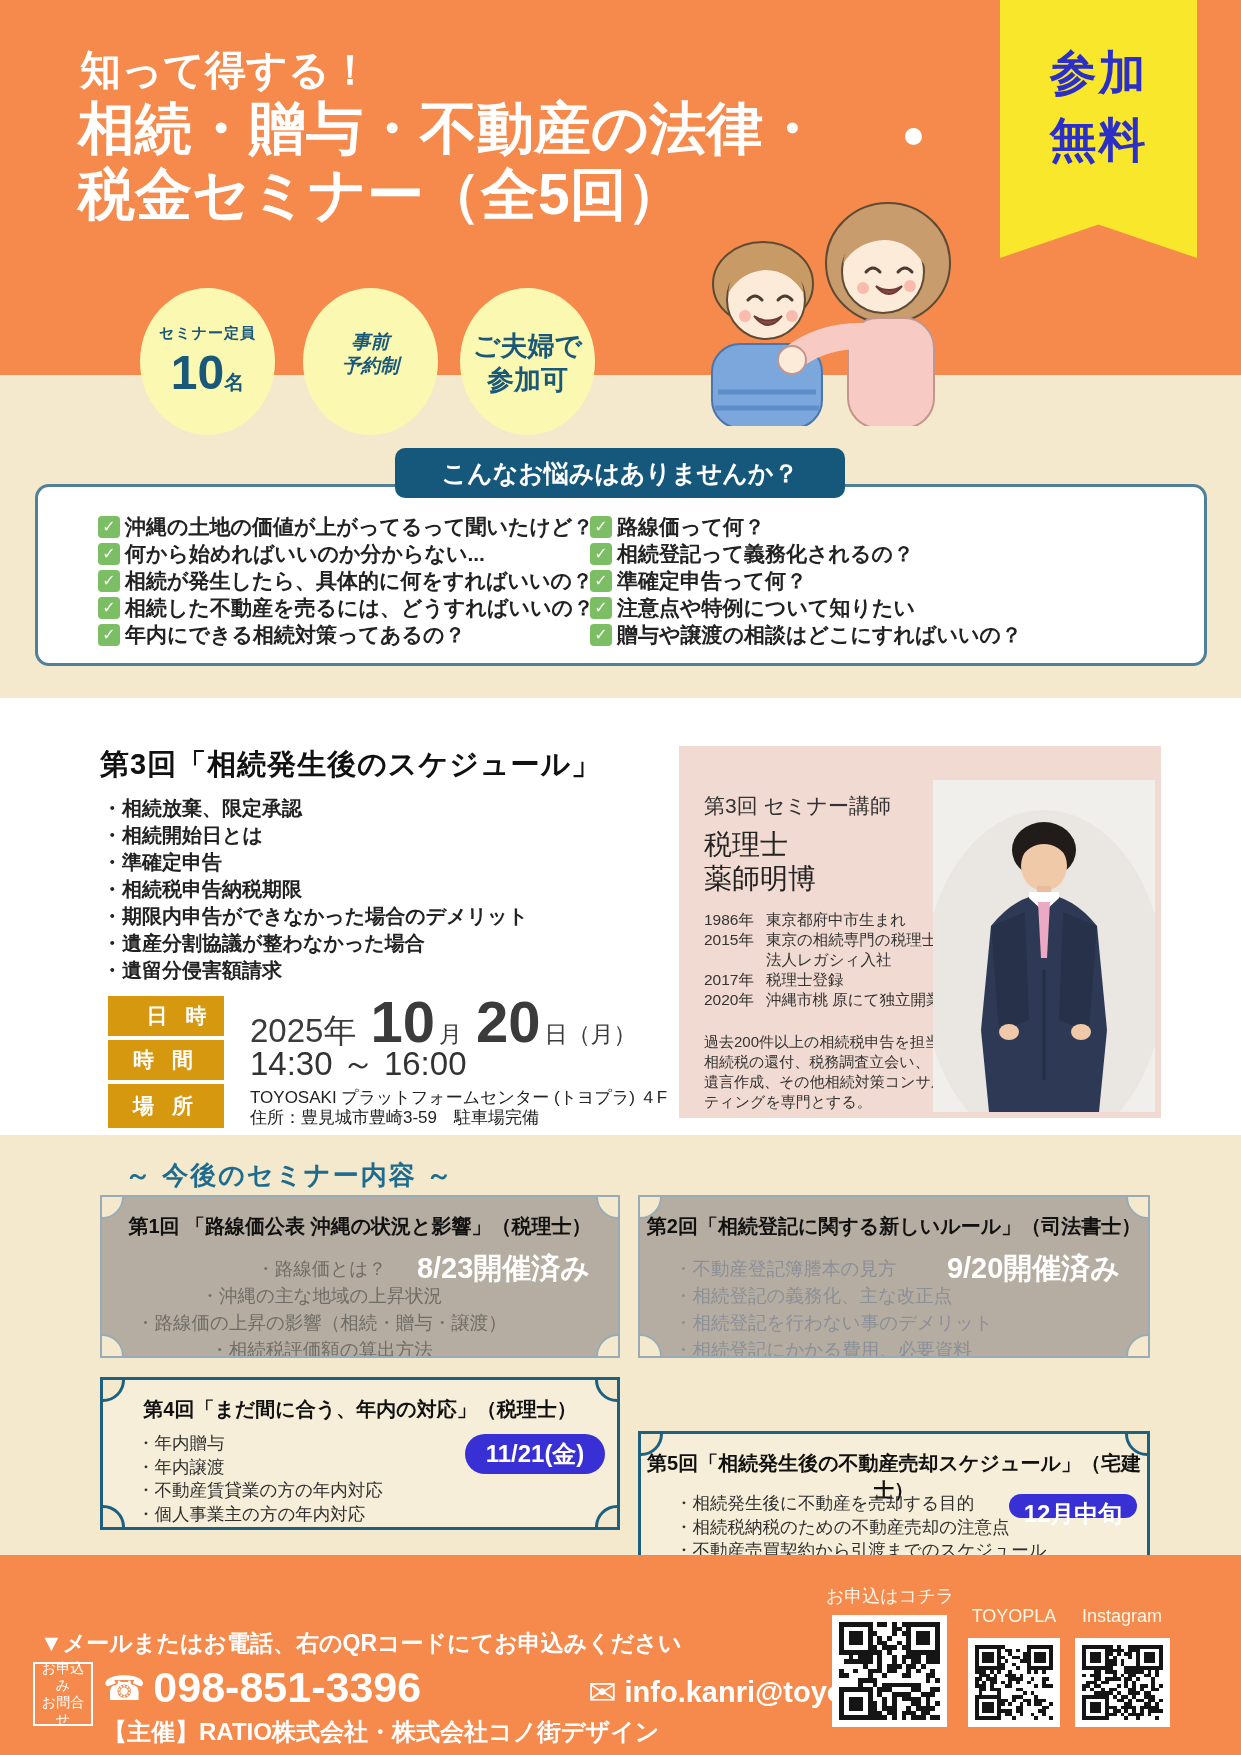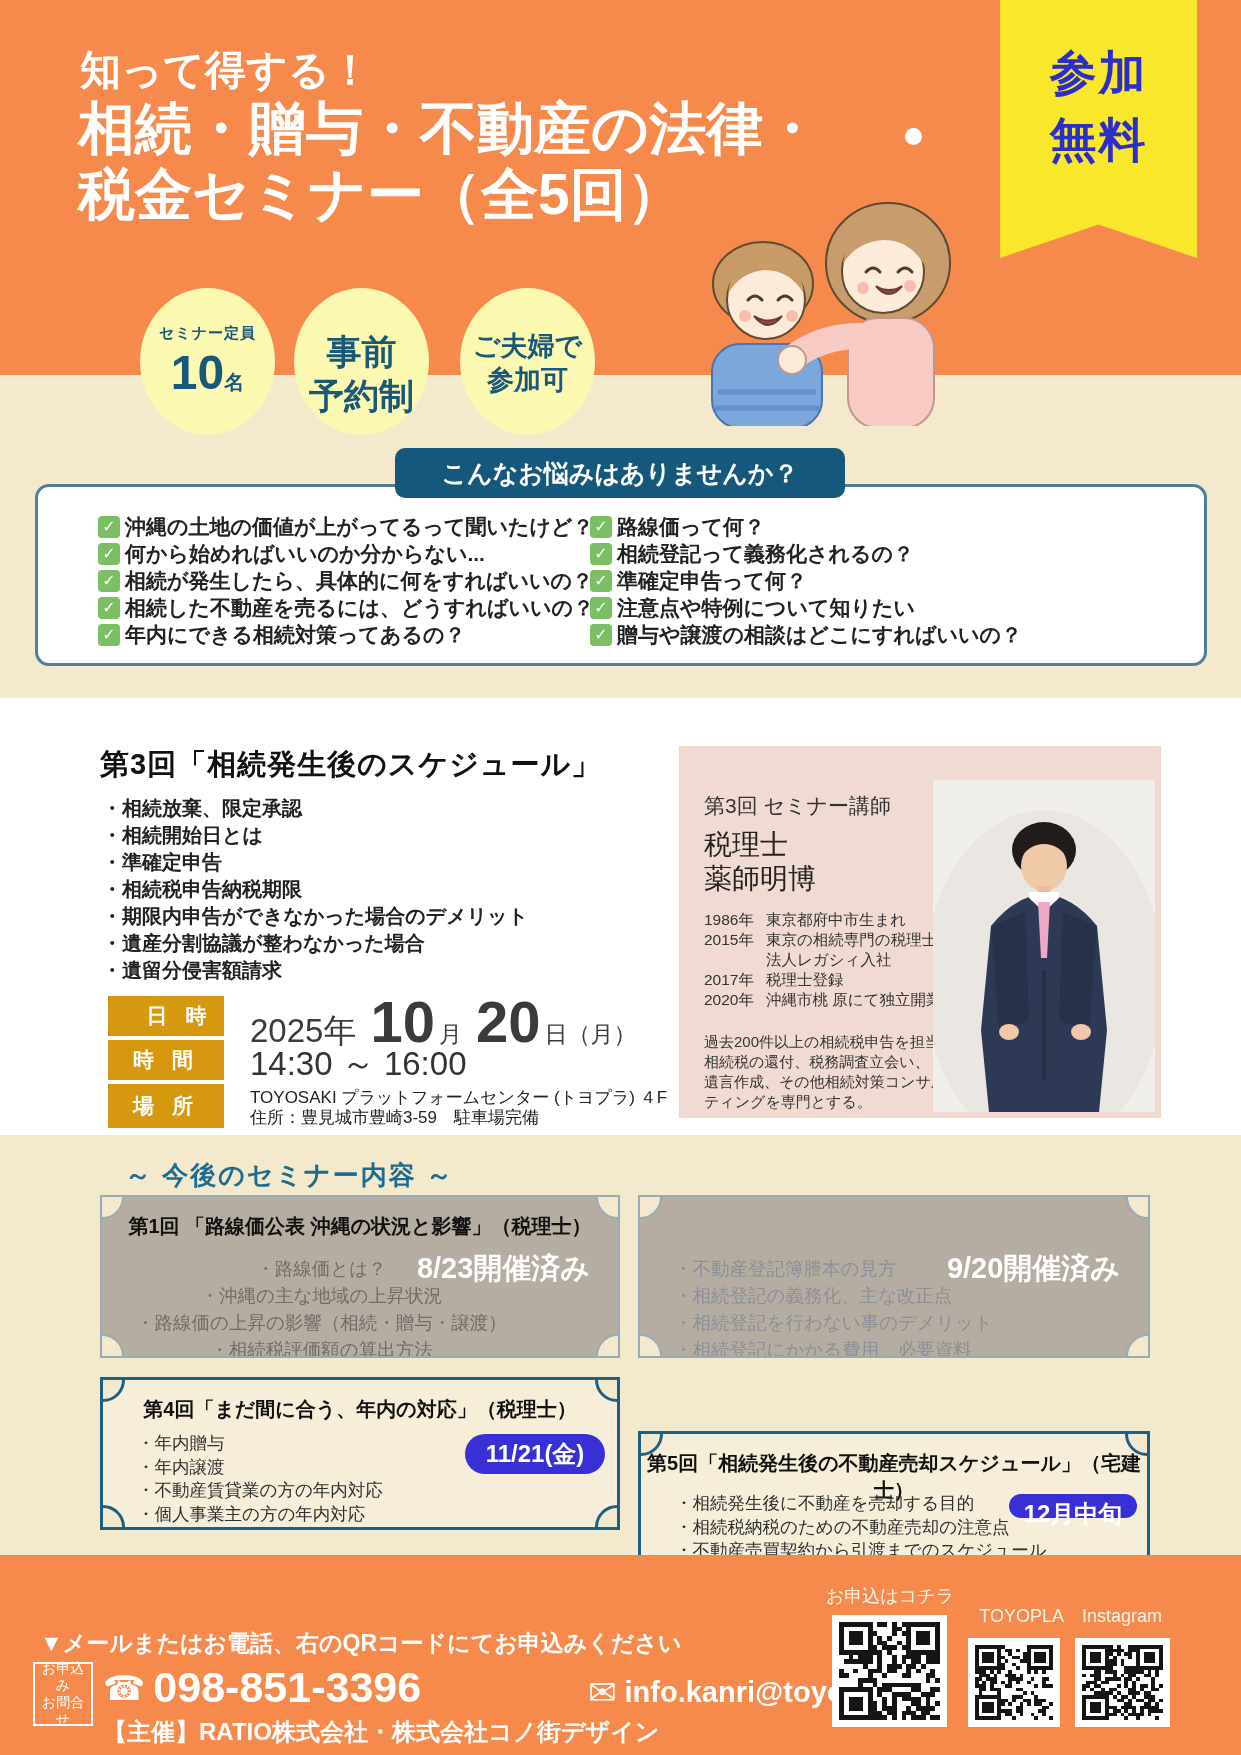--- a/index.html
+++ b/index.html
@@ -121,21 +121,21 @@
       <div>無料</div>
     </div>
   </div>
 
   <div class="abs sec-cream1"></div>
 
   <div class="abs circle" style="left:140px;top:288px;padding-top:36px;z-index:2;">
     <div style="font-size:15px;letter-spacing:1px;">セミナー定員</div>
     <div style="margin-top:2px;"><span style="font-size:48px;">10</span><span style="font-size:20px;">名</span></div>
   </div>
-  <div class="abs circle" style="left:294px;top:288px;padding-top:42px;font-size:35px;line-height:1.25;z-index:2;">
+  <div class="abs circle" style="left:303px;top:288px;padding-top:42px;font-size:19px;line-height:1.25;z-index:2;font-style:italic;">
     <div>事前</div>
     <div>予約制</div>
   </div>
   <div class="abs circle" style="left:460px;top:288px;padding-top:42px;font-size:27px;line-height:1.25;z-index:2;">
     <div>ご夫婦で</div>
     <div>参加可</div>
   </div>
 
   <div class="abs banner">こんなお悩みはありませんか？</div>
   <div class="abs concern-box"></div>
@@ -278,20 +278,21 @@
       <div>・相続税評価額の算出方法</div>
     </div>
     <div class="status">8/23開催済み</div>
   </div>
 
   <div class="card past" style="left:638px;top:1195px;width:512px;height:163px;">
     <i class="nt tl"></i>
       <i class="nt tr"></i>
     <i class="nt bl"></i>
       <i class="nt br"></i>
+    <div class="card-title">第2回「相続登記に関する新しいルール」（司法書士）</div>
     <div class="card-bullets" style="top:58px;color:#8B8F97;">
       <div>・不動産登記簿謄本の見方</div>
       <div>・相続登記の義務化、主な改正点</div>
       <div>・相続登記を行わない事のデメリット</div>
       <div>・相続登記にかかる費用、必要資料</div>
     </div>
     <div class="status">9/20開催済み</div>
   </div>
 
   <div class="card future" style="left:100px;top:1377px;width:520px;height:153px;">
@@ -778,21 +779,21 @@
       <i></i>
       <i class="on"></i>
       <i></i>
       <i class="on"></i>
       <i class="on"></i>
       <i class="on"></i>
       <i></i>
       <i class="on"></i>
       <i class="on"></i>
     </div>
-  <div class="abs qr-label" style="left:964px;top:1606px;width:100px;text-align:right;">TOYOPLA</div>
+  <div class="abs qr-label" style="left:964px;top:1606px;width:100px;">TOYOPLA</div>
   <div class="abs qr" style="left:968px;top:1638px;width:92px;height:89px;">
       <i class="on"></i>
       <i class="on"></i>
       <i class="on"></i>
       <i class="on"></i>
       <i class="on"></i>
       <i class="on"></i>
       <i class="on"></i>
       <i class="on"></i>
       <i></i>

